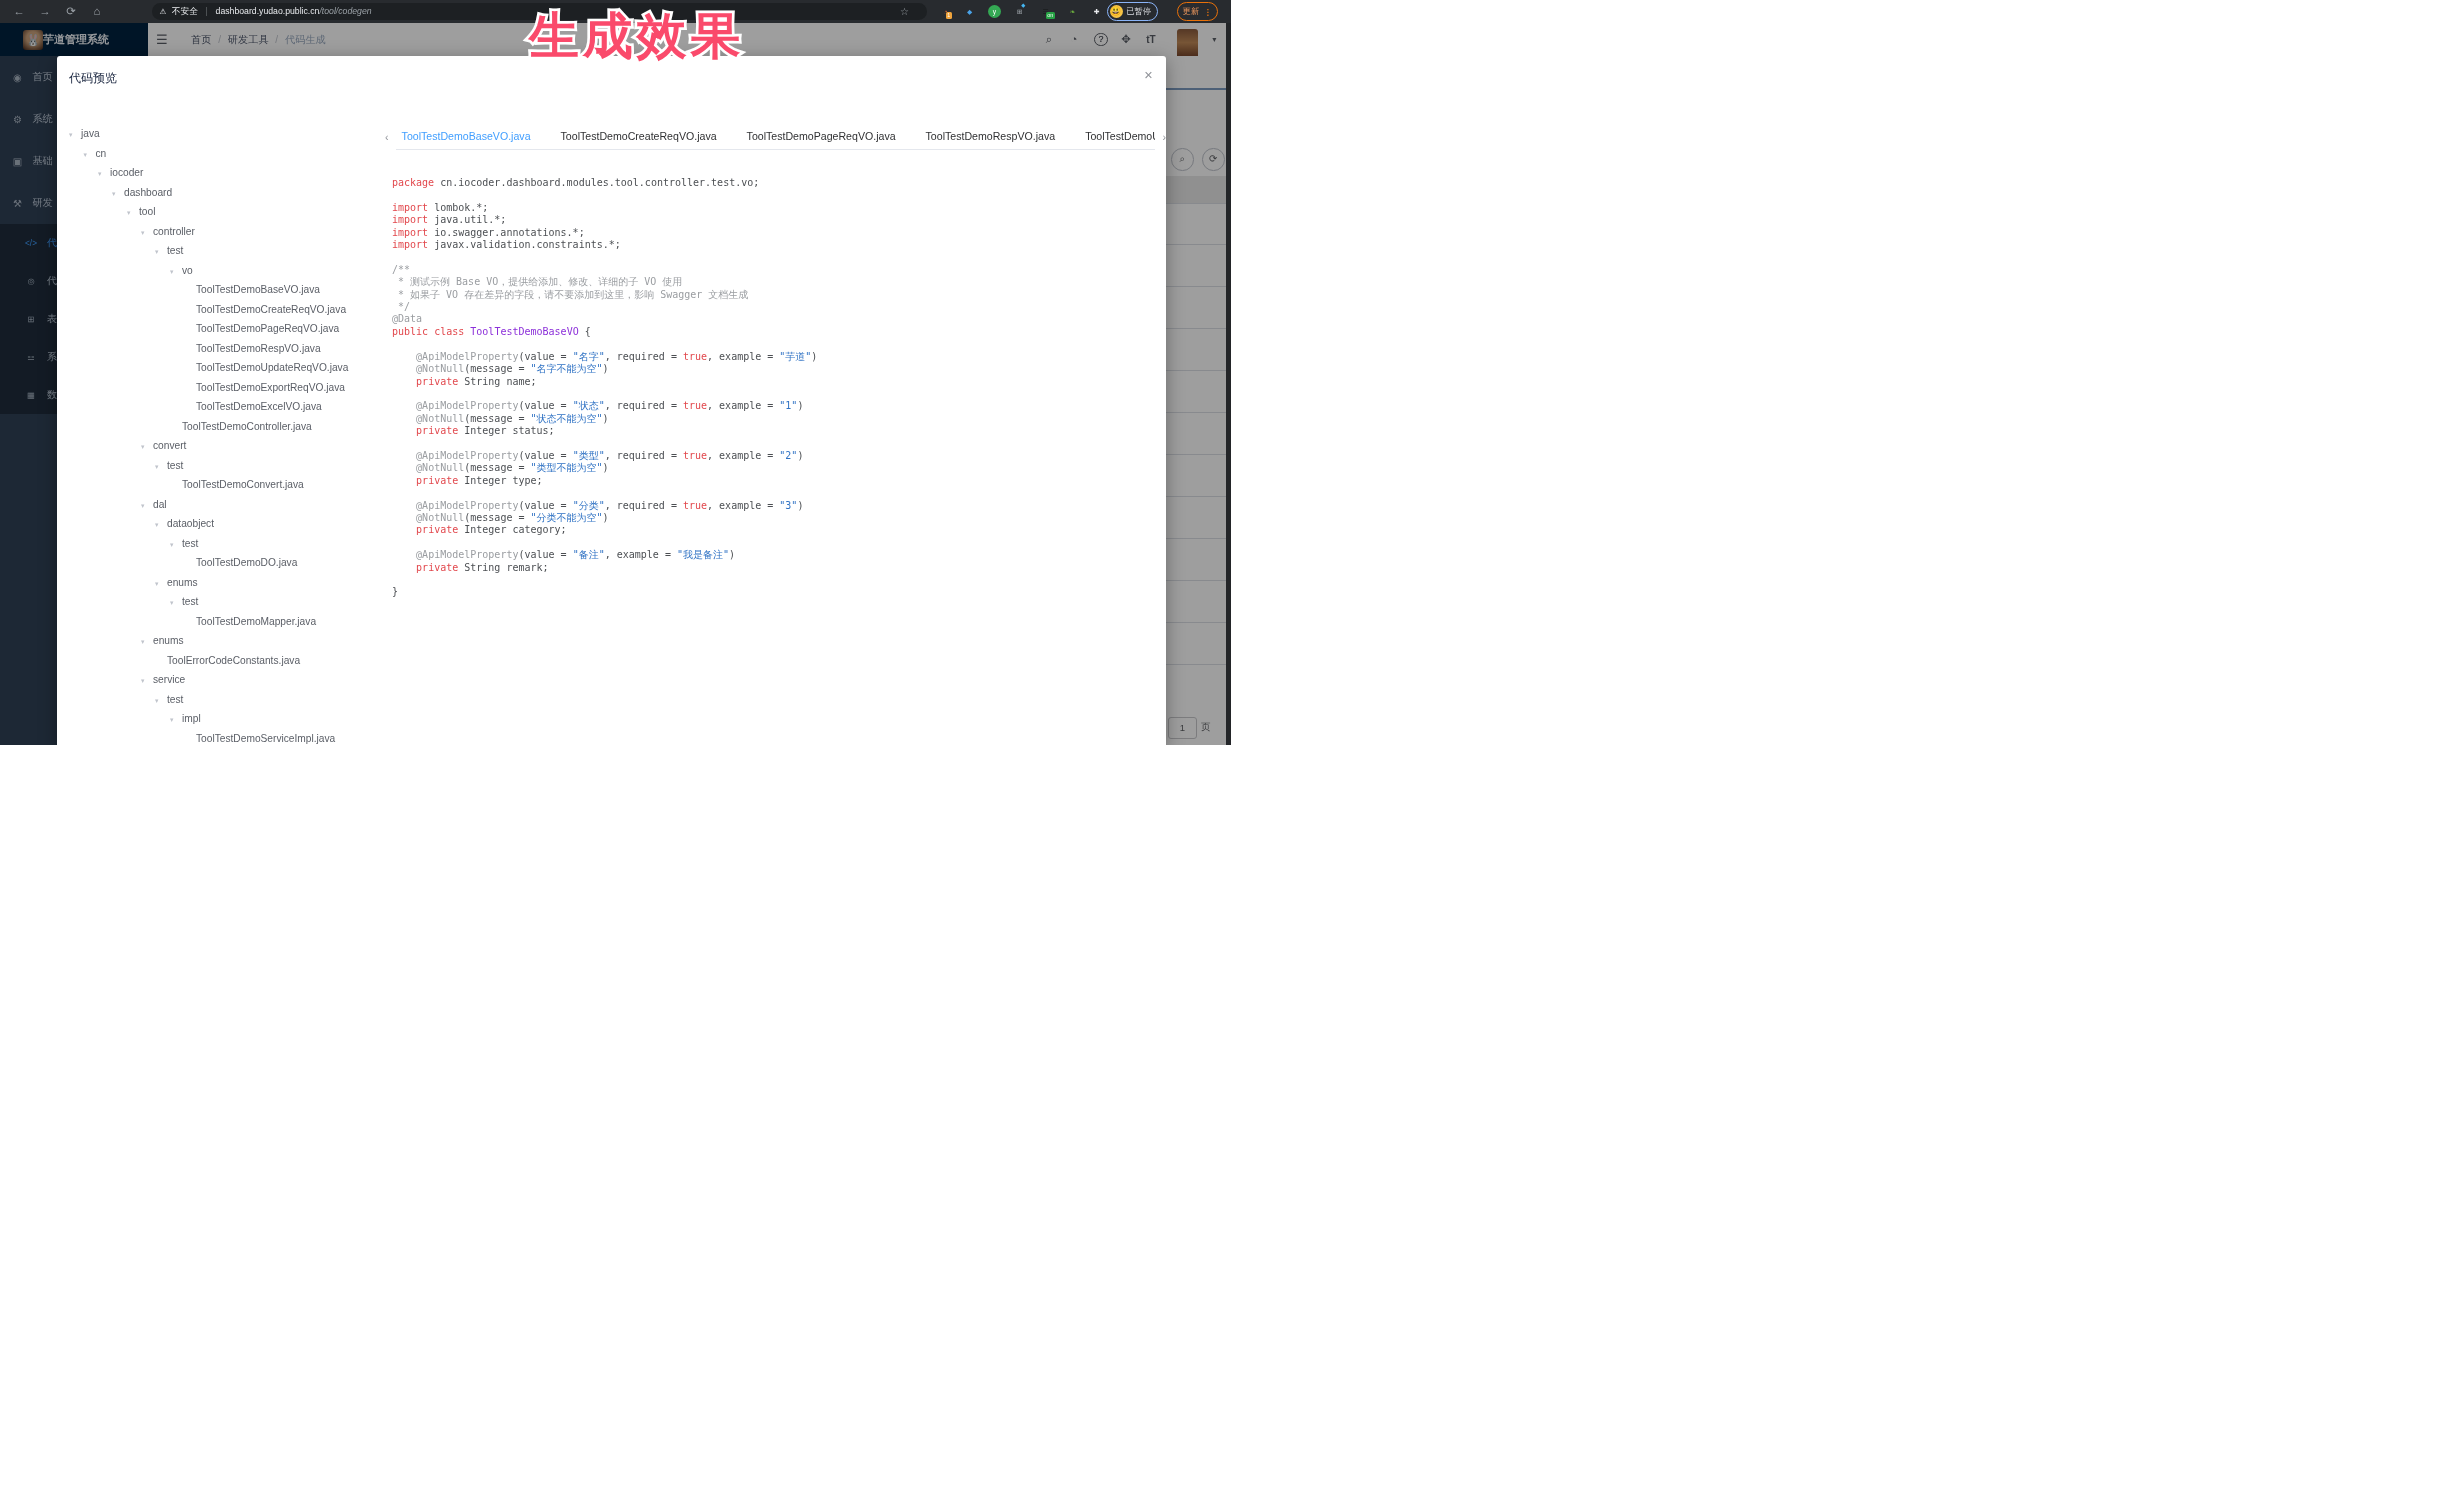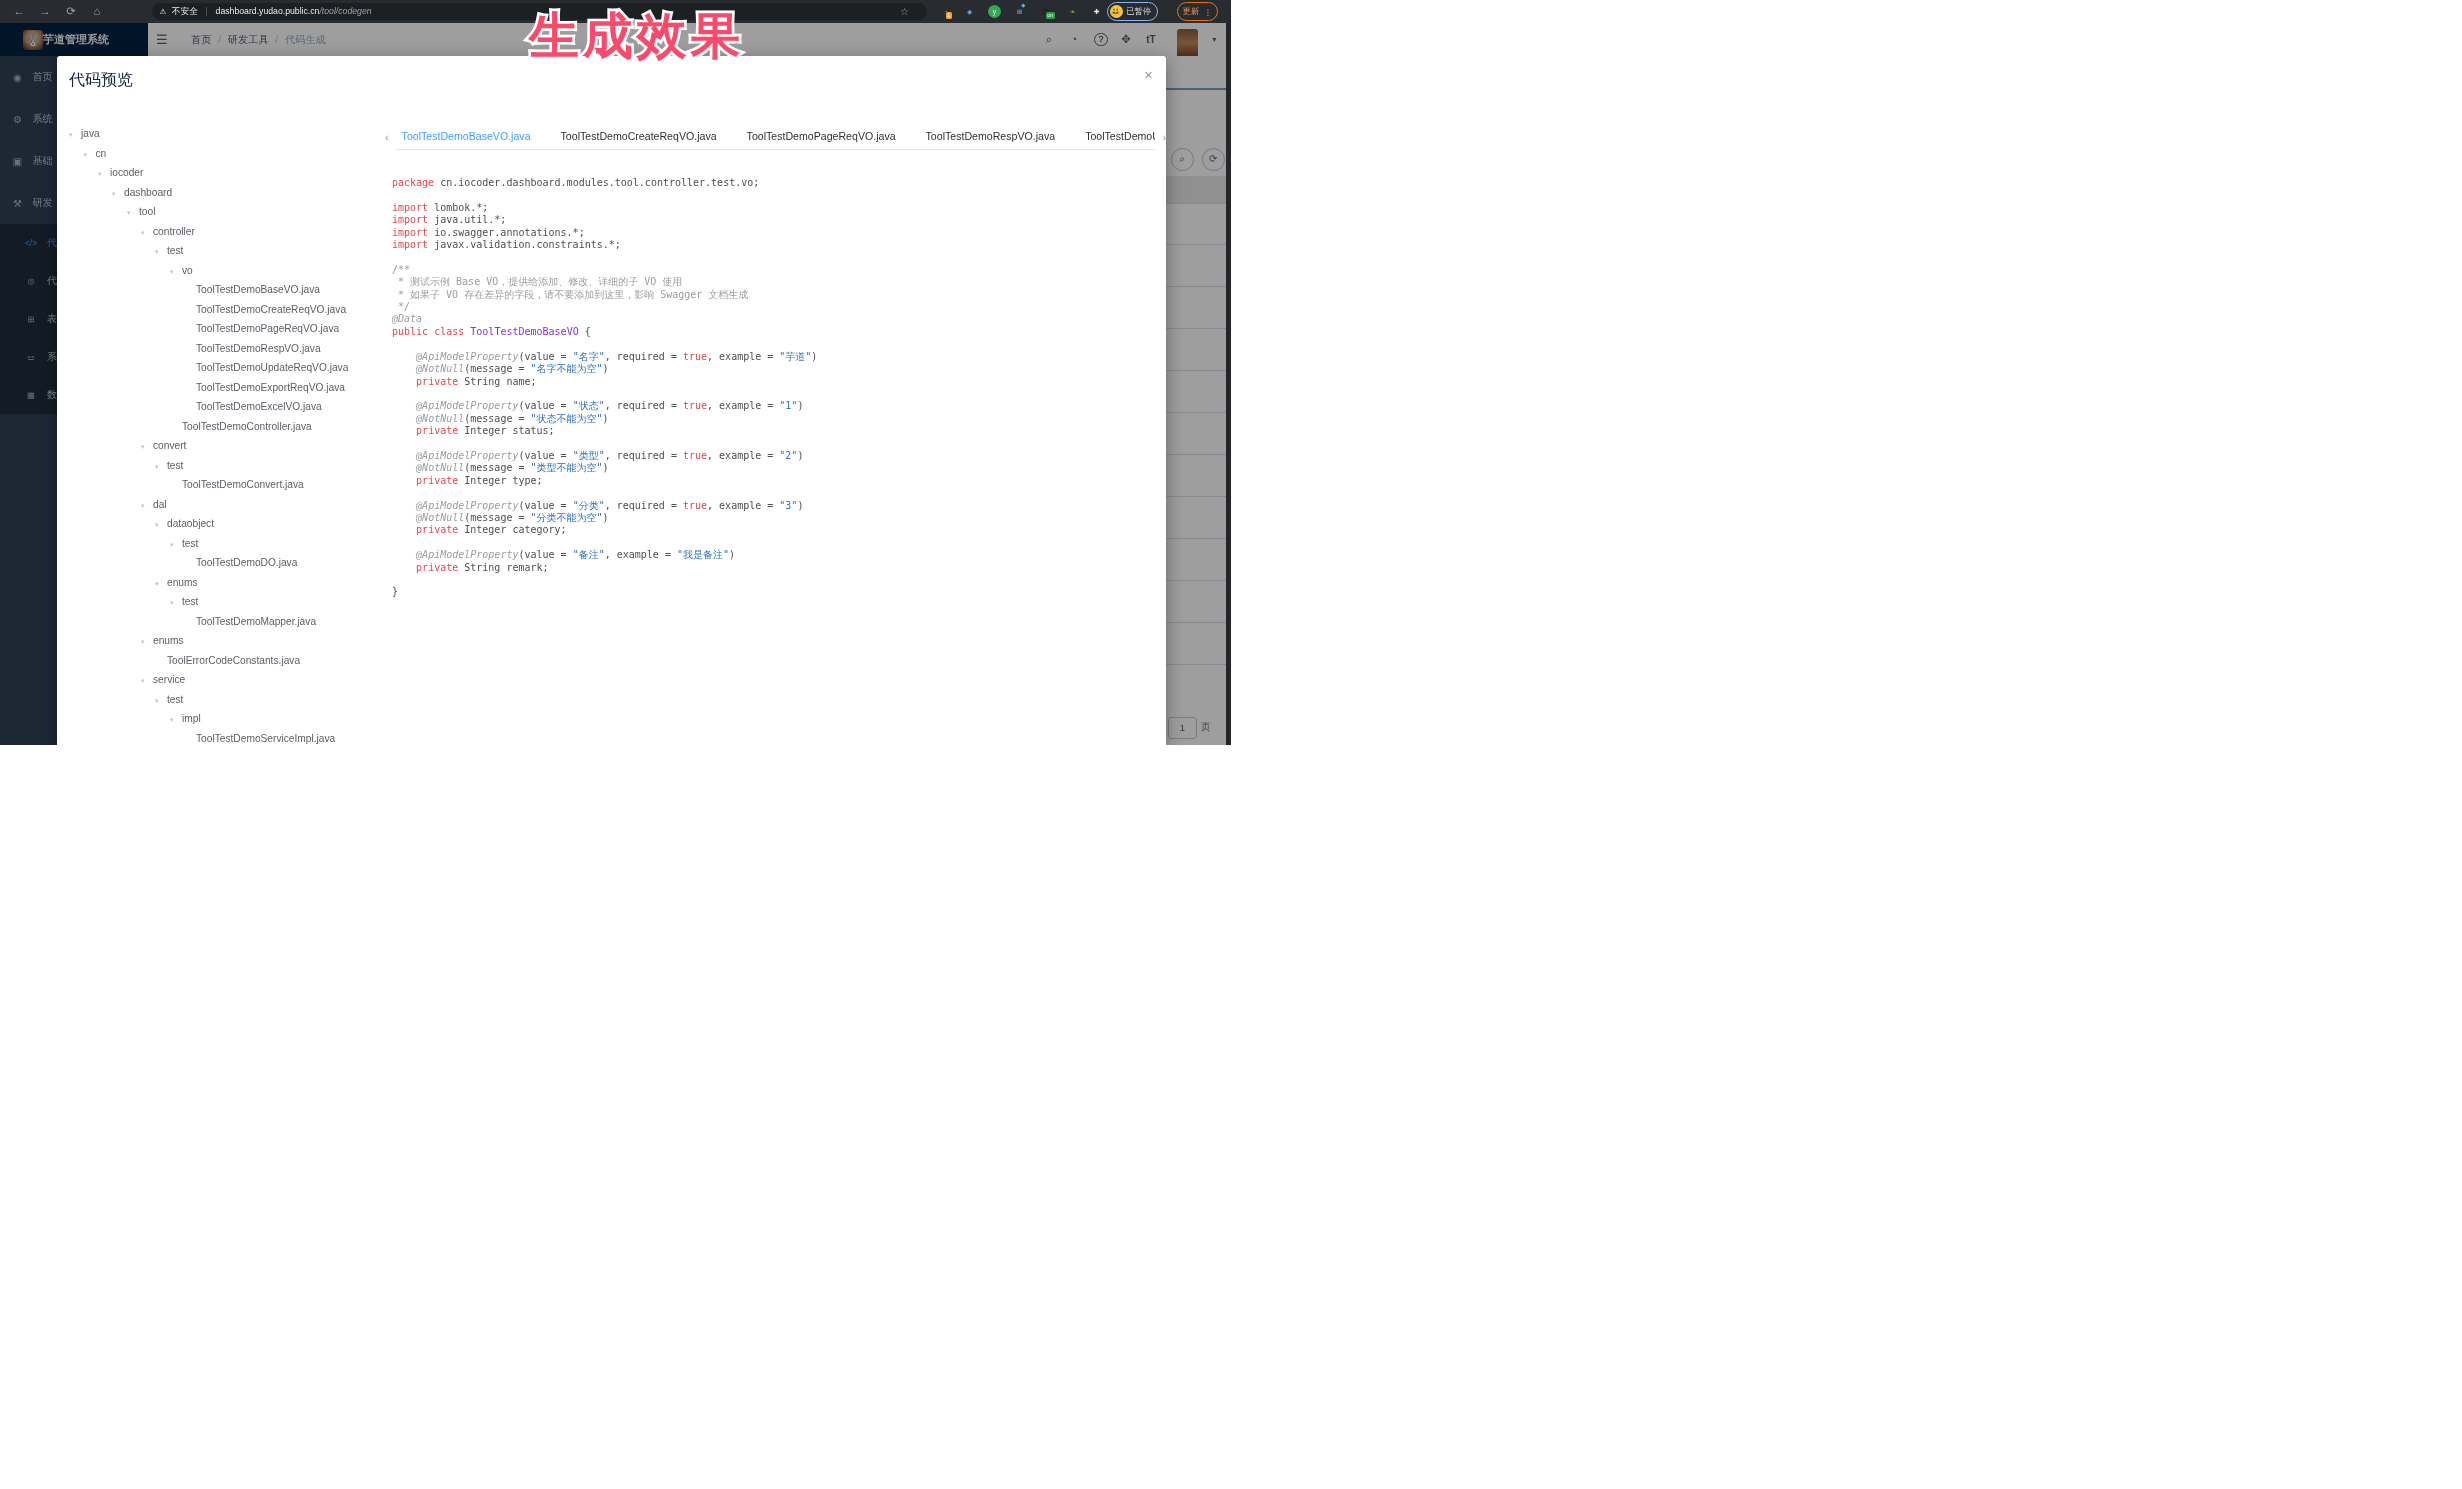--- a/index.html
+++ b/index.html
@@ -62,21 +62,21 @@
         text-align:center;font-size:9.5px;color:#606266;line-height:20px;}
   #pageUnit{left:1053px;top:661px;height:20px;line-height:20px;font-size:9.5px;color:#606266;}
 
   
   #mask{left:0;top:23px;width:1231px;height:722px;background:rgba(0,0,0,0.38);z-index:10;}
   #scrollbar{left:1226px;top:23px;width:5.3px;height:722px;background:#232528;z-index:15;}
 
   
   #modal{left:57px;top:56px;width:1109px;height:689px;background:#fff;border-radius:3px 3px 0 0;
         box-shadow:0 4.6px 18px rgba(0,0,0,.35);z-index:20;overflow:hidden;}
-  #modalTitle{left:12px;top:13.7px;font-size:16px;color:#17233d;}
+  #modalTitle{left:12px;top:13.7px;font-size:12px;color:#17233d;}
   #modalClose{left:1083px;top:10.6px;font-size:14.4px;color:#909399;cursor:pointer;width:16.7px;text-align:center;}
 
   
   #tree{left:12px;top:68px;width:315px;}
   .tnode{height:19.5px;line-height:19.5px;font-size:10.2px;color:#5a5e66;white-space:nowrap;cursor:pointer;}
   .tnode .caret{display:inline-block;width:12px;color:#c0c4cc;font-size:6.8px;}
   .tnode .pad{display:inline-block;width:12px;}
 
   
   #tabsBar{left:328px;top:69px;width:781px;height:24px;}
@@ -85,21 +85,21 @@
   .tab{display:inline-block;height:23.5px;line-height:23.5px;padding:0 15px;font-size:10.6px;color:#303133;cursor:pointer;}
   .tab:first-child{padding-left:6px;}
   .tab.active{color:#409eff;border-bottom:1.5px solid #409eff;}
 
   
   #code{left:335px;top:121px;width:766px;font-family:"DejaVu Sans Mono",monospace;
         font-size:10px;line-height:12.4px;white-space:pre;}
   #code .k{color:#e2484d;}
   #code .s{color:#2f72c4;}
   #code .c{color:#9a9da1;}
-  #code .a{color:#9a9da1;font-style:italic;}
+  #code .a{color:#9a9da1;}
   #code .t{color:#8c30d9;text-align:right;}
   #code .p{color:#4c4f53;margin-top:28px;}
 
   
   #annot{left:529px;top:3px;z-index:40;font-size:50px;font-weight:bold;letter-spacing:3.8px;
         font-family:"Liberation Sans",sans-serif;white-space:nowrap;}
   #annot .stroke{position:absolute;left:0;top:0;-webkit-text-stroke:5.3px #ffffff;color:#fff;}
   #annot .fill{position:relative;color:#fa4a6b;}
 </style>
 </head>

